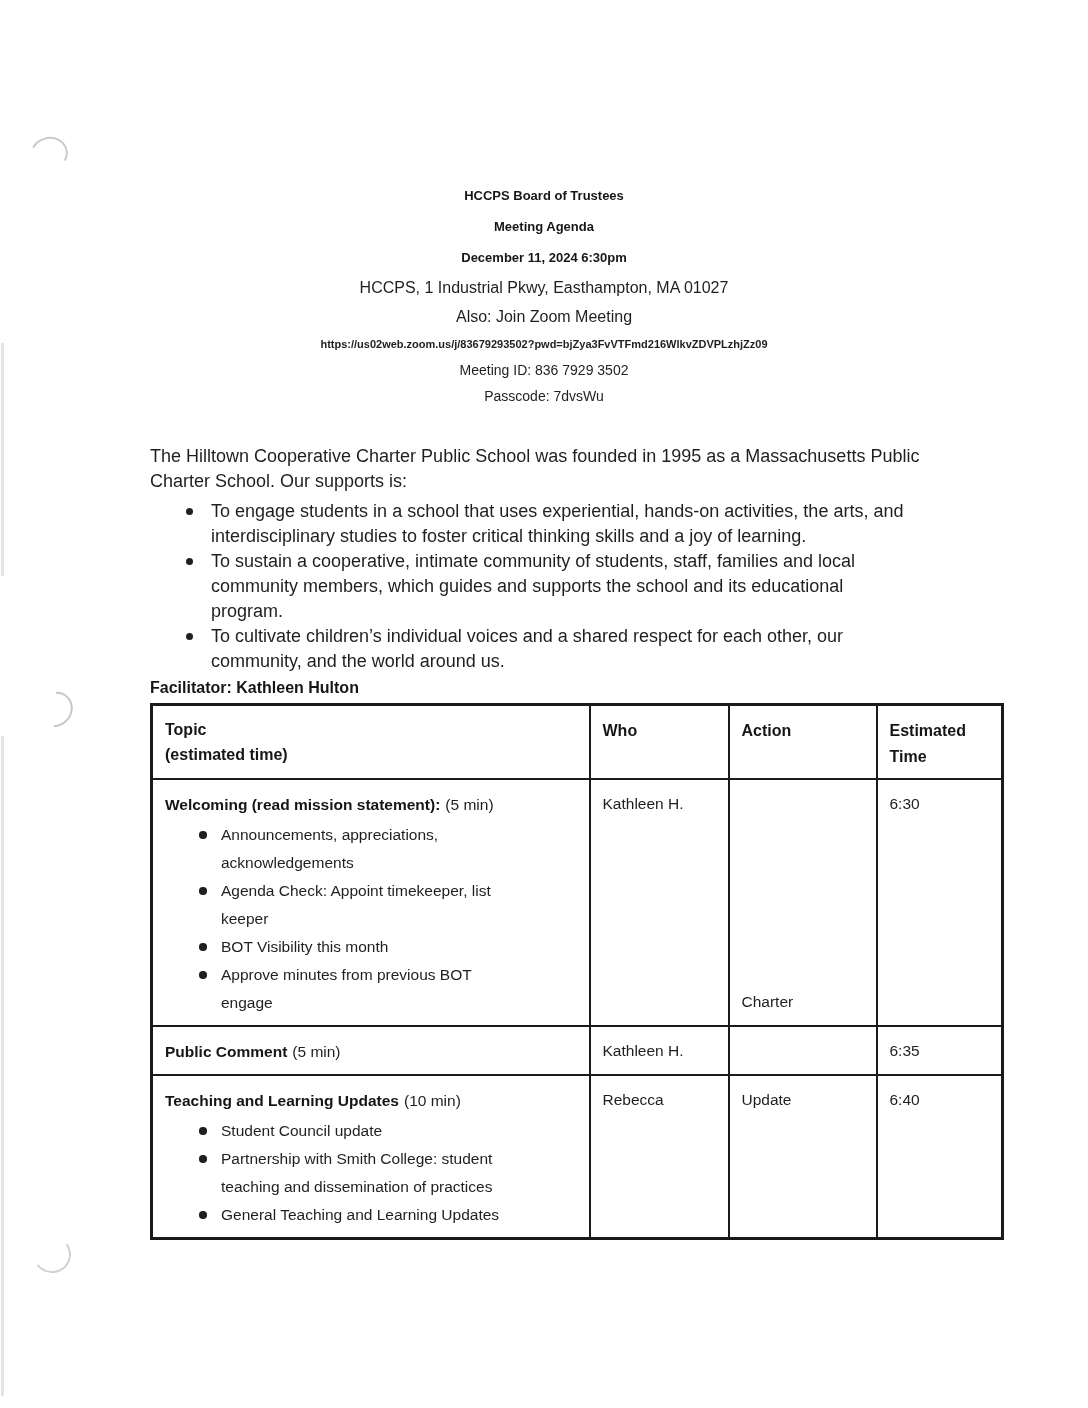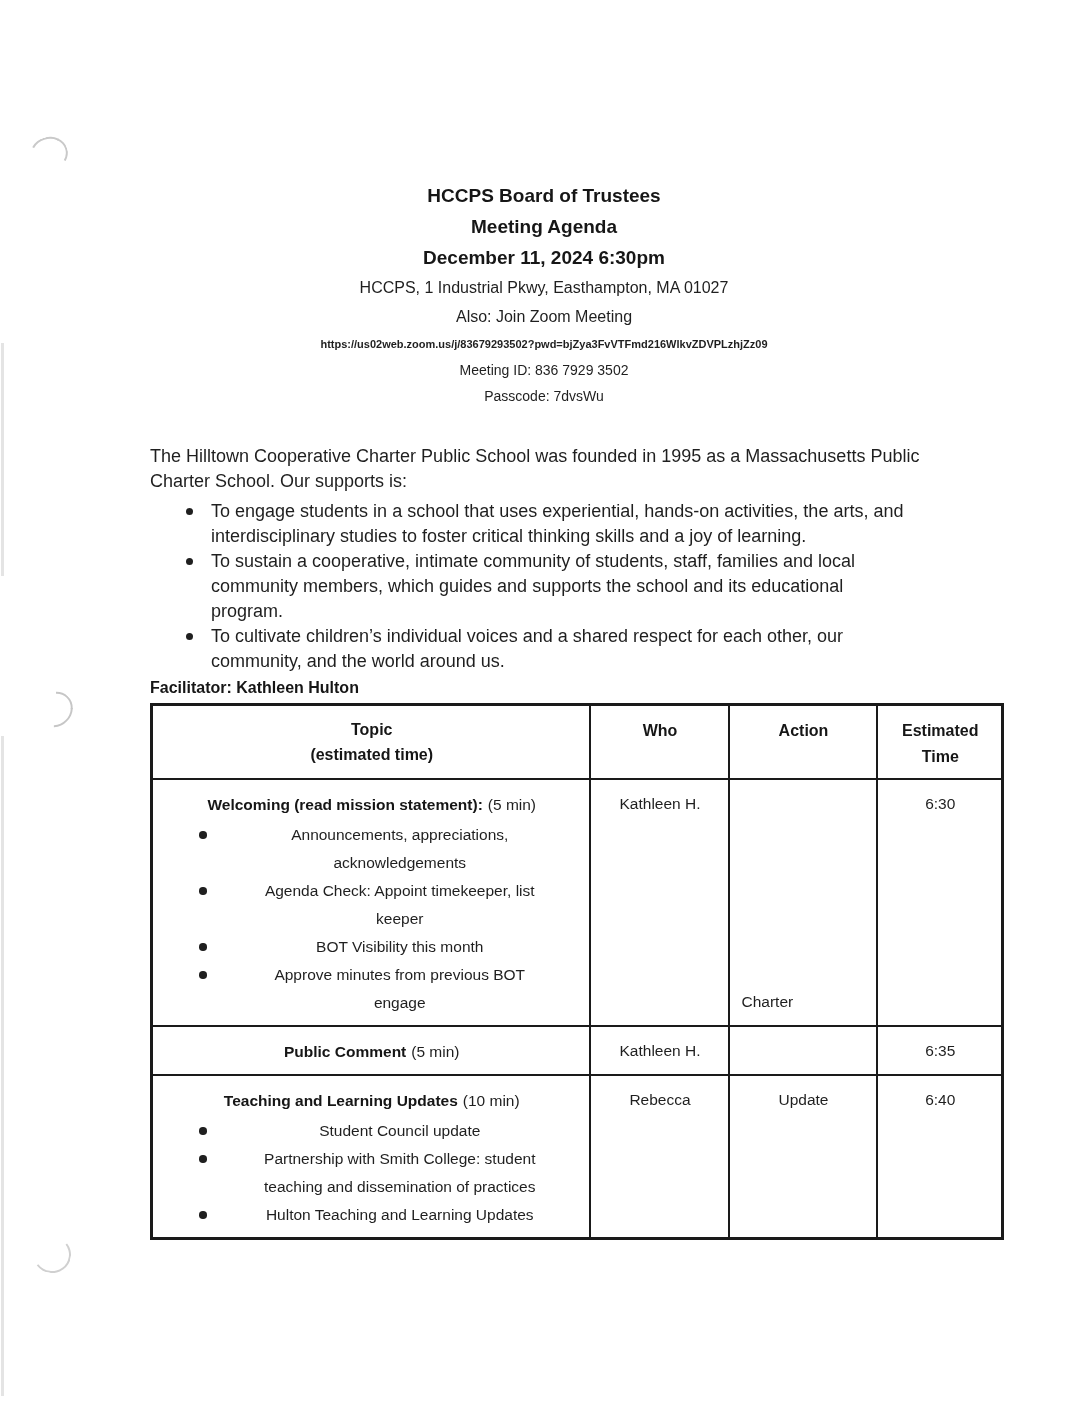--- a/index.html
+++ b/index.html
@@ -28,21 +28,21 @@
     left:33px; top:1236px; width:34px; height:33px;
     border-color:transparent #d0d0d0 #d0d0d0 transparent;
     transform:rotate(8deg);
   }
   .edge-line { position:absolute; left:1px; width:3px; background:#e4e4e4; }
   .edge-upper { top:343px; height:233px; }
   .edge-lower { top:736px; height:660px; }
 
   
   .doc-header { position:absolute; top:180px; left:0; width:1088px; text-align:center; }
-  .hl-b   { font-weight:700; font-size:19px; line-height:31px; color:#161616; }
+  .hl-b   { font-weight:700; font-size:13px; line-height:31px; color:#161616; }
   .hl-r   { font-weight:400; font-size:16px; line-height:29px; }
   .hl-url { font-weight:700; font-size:11px; line-height:26px; }
   .hl-sm  { font-weight:400; font-size:14px; line-height:26px; }
 
   
   .intro { position:absolute; top:430px; left:150px; width:800px; font-size:18px;margin-top:14px; }
   .intro p { margin:0; }
   .tline { display:block; line-height:24.6px; }
   .intro-bullets { list-style:none; margin:6px 0 0 0; padding:0 0 0 61px; }
   .intro-bullets li { position:relative; margin:0 0 1px 0; }
@@ -55,21 +55,21 @@
 
   
   .agenda-table {
     position:absolute; top:703px; left:150px;
     width:851px; border-collapse:collapse; table-layout:fixed;
     font-size:15.5px;
     border:3px solid #1a1a1a;
   }
   .agenda-table th, .agenda-table td {
     border:2px solid #1a1a1a;
-    vertical-align:top; text-align:center;
+    vertical-align:top; text-align:left;
     padding:11px 10px 8px 12px;
     line-height:26px;
   }
   .agenda-table th { font-weight:700; font-size:16px; padding-top:12px; color:#161616; }
   tr.hrow { height:67px; }
   tr.row-0 { height:246px; }
   tr.row-1 { height:46px; }
   tr.row-2 { height:159px; }
 
   .topic-heading { line-height:28px; }
@@ -199,21 +199,21 @@
         </div>
         <ul class="cell-bullets">
           <li>
             <span class="tline">Student Council update</span>
           </li>
           <li>
             <span class="tline">Partnership with Smith College: student</span>
             <span class="tline">teaching and dissemination of practices</span>
           </li>
           <li>
-            <span class="tline">Hulton Teaching and Learning Updates</span>
+            <span class="tline">General Teaching and Learning Updates</span>
           </li>
         </ul>
       </td>
       <td>Rebecca</td>
       <td>Update</td>
       <td>6:40</td>
     </tr>
   </tbody>
     </table>
 

